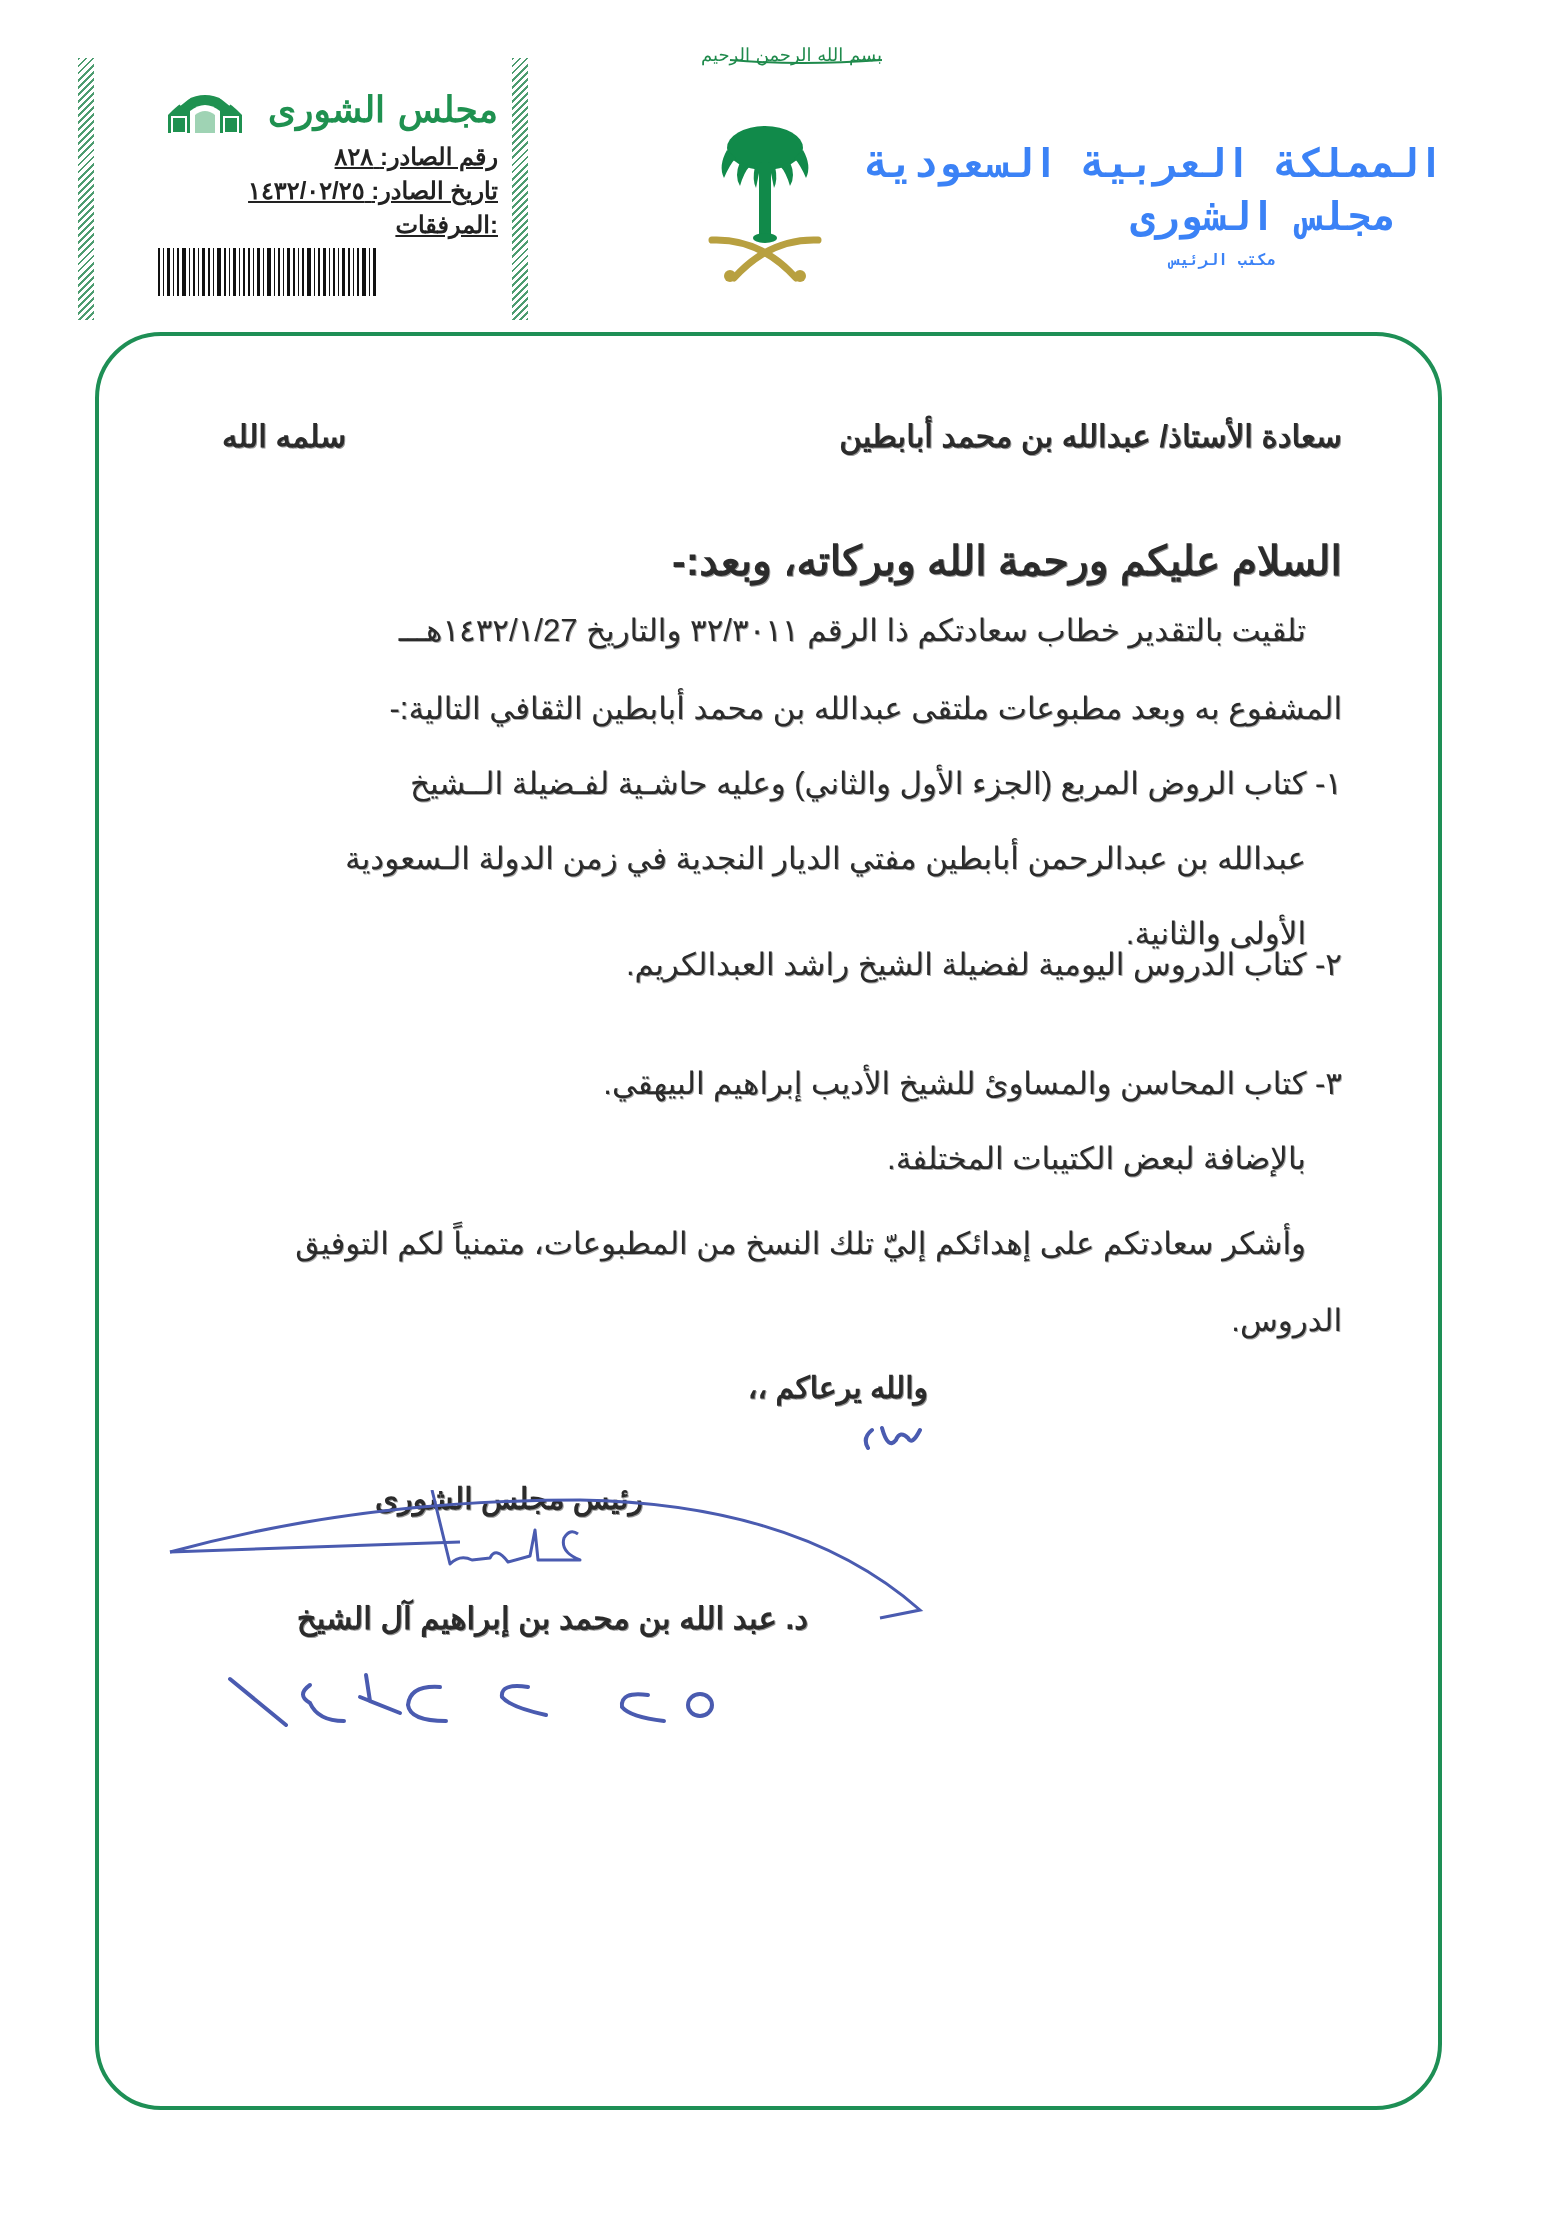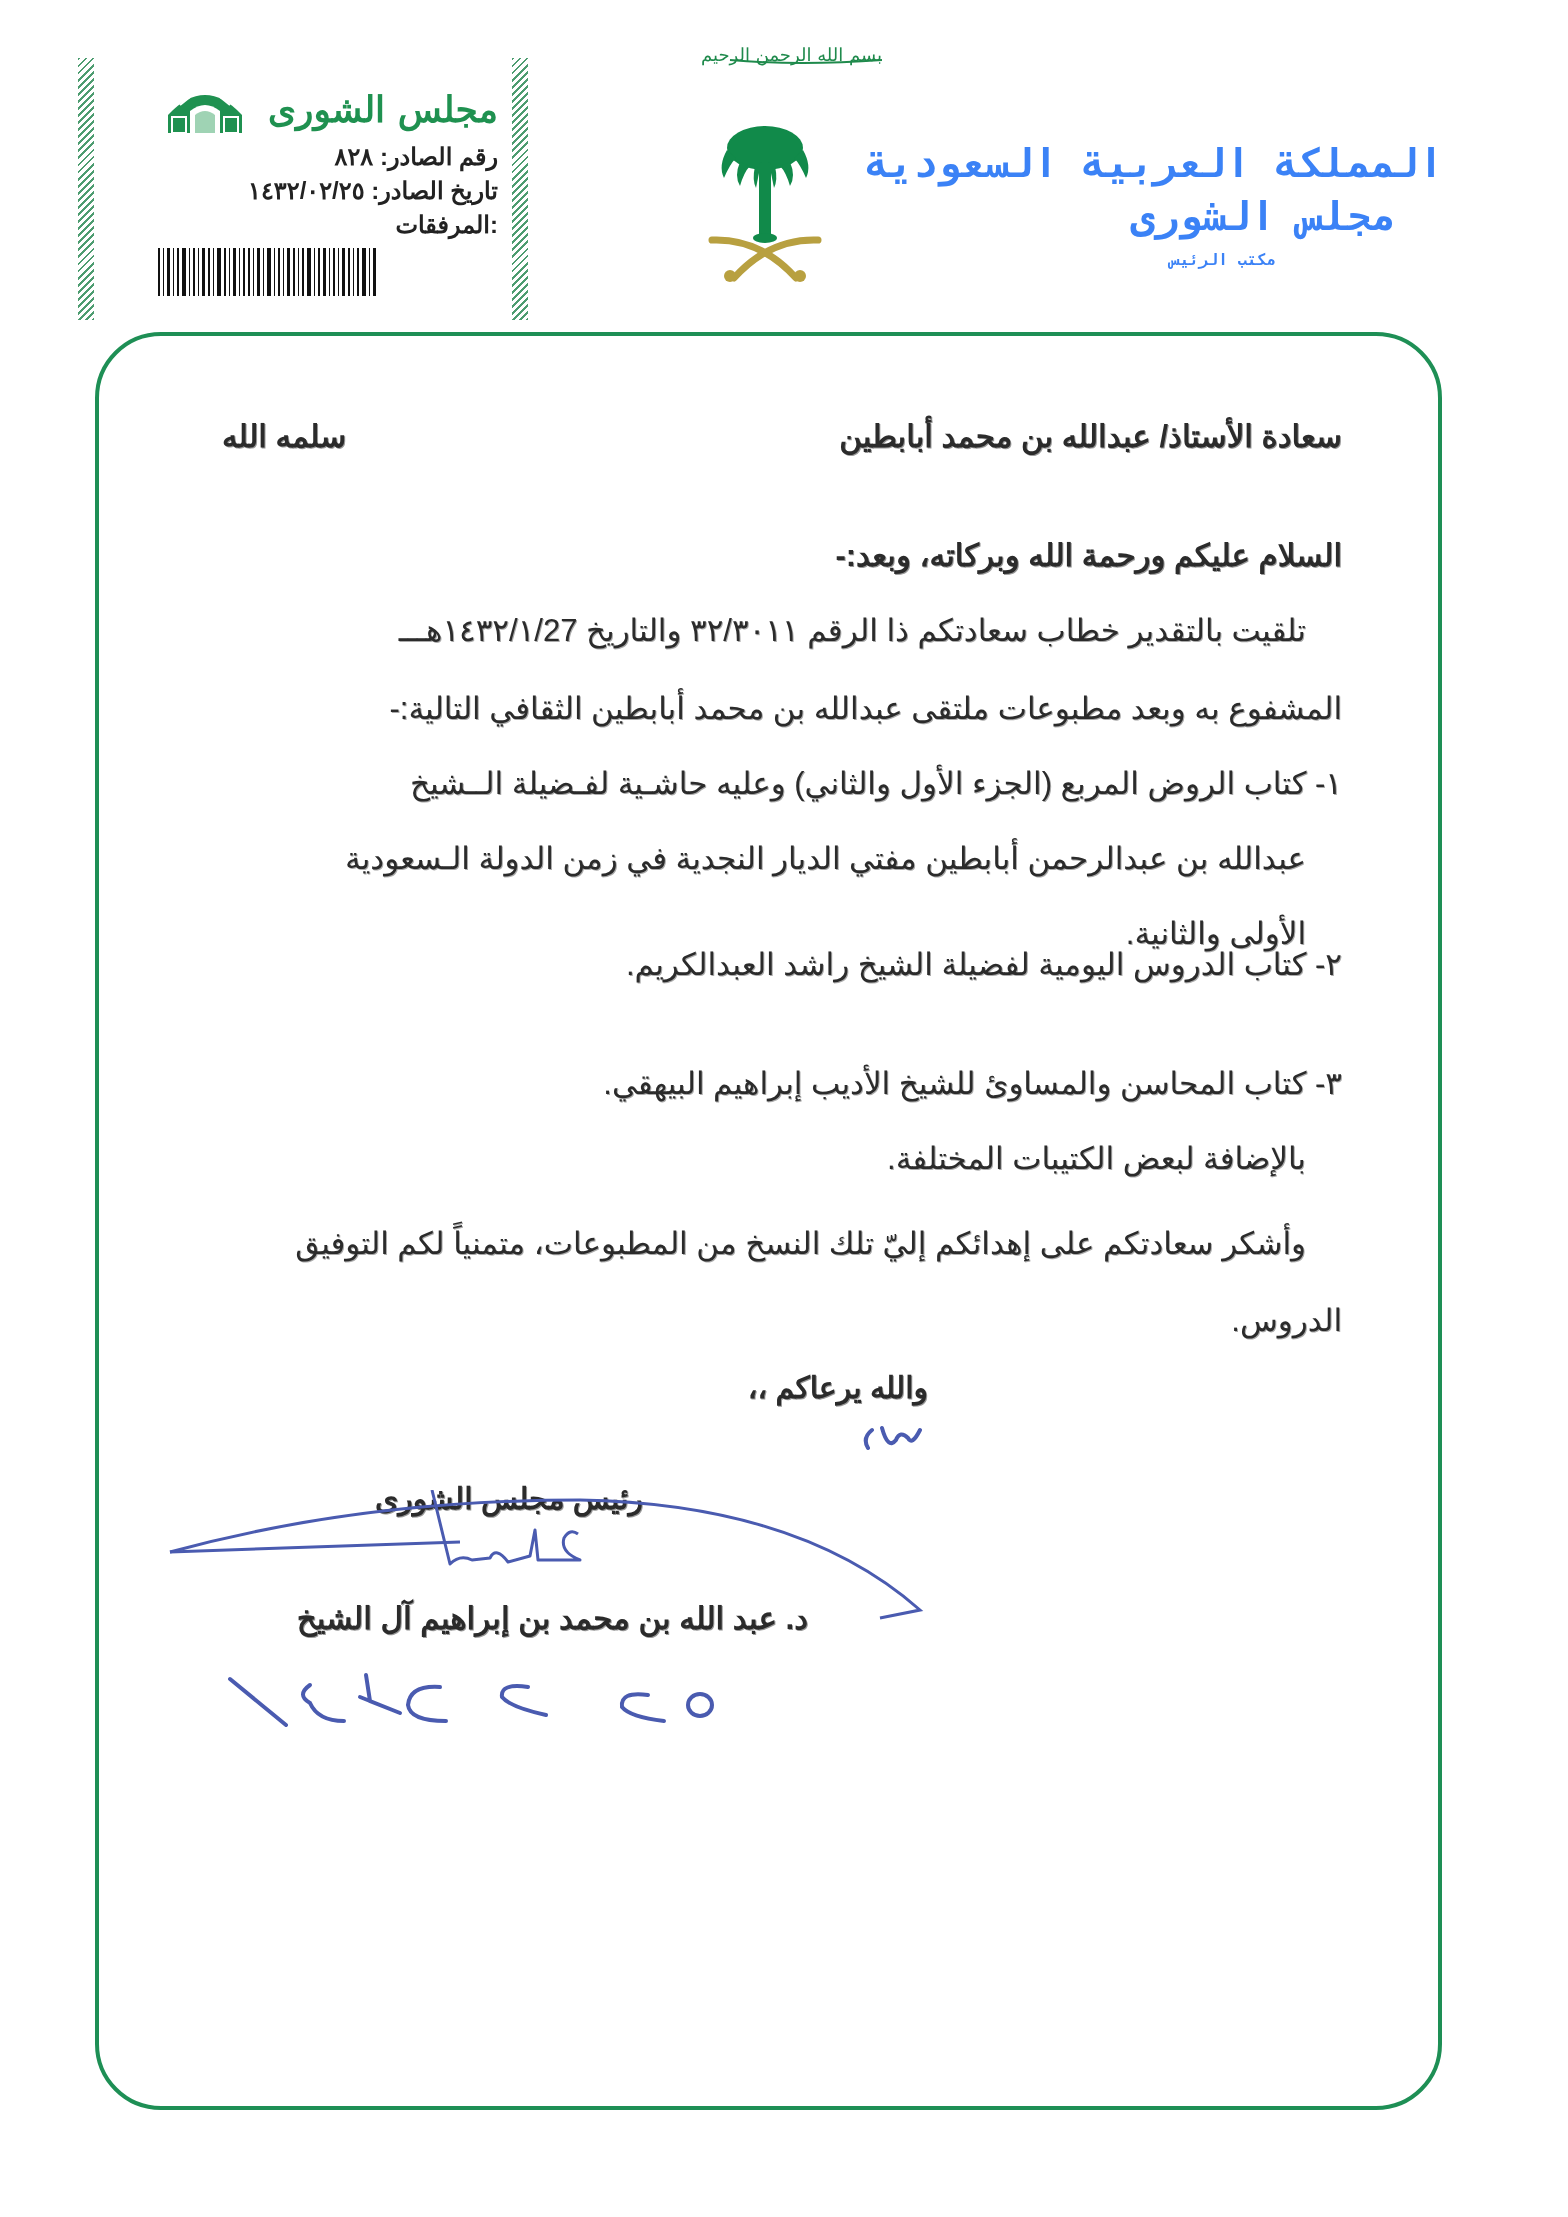--- a/index.html
+++ b/index.html
@@ -7,21 +7,21 @@
 
     
     .stamp { position: absolute; left: 78px; top: 58px; width: 450px; height: 262px; }
     .hatch { position: absolute; top: 0; width: 16px; height: 262px;
       background: repeating-linear-gradient(135deg, #2e8b57 0 2px, #ffffff 2px 5px); opacity: .85; }
     .hatch.left { left: 0; } .hatch.right { right: 0; }
     .stamp-inner { position: absolute; left: 30px; right: 30px; top: 20px; direction: rtl; text-align: right; }
     .stamp-title-row { display: flex; align-items: center; justify-content: flex-start; gap: 18px; height: 62px; }
     .stamp-title { font-family: "DejaVu Serif", serif; color: #1f9150; font-size: 36px; font-weight: bold; }
     .stamp-logo { width: 90px; height: 56px; }
-    .stamp-line { font-family: "Liberation Sans", sans-serif; font-weight: bold; font-size: 24px; color: #222; line-height: 34px; white-space: nowrap; }
+    .stamp-line { font-family: "Liberation Sans", sans-serif; font-weight: bold; font-size: 24px; color: #222; line-height: 34px; white-space: nowrap; text-decoration: underline; }
     .barcode { margin-top: 6px; height: 48px; width: 340px; display: flex; gap: 0; direction: ltr; margin-left: auto; }
     .barcode span { display: block; height: 48px; background: #111; margin-right: 3px; }
 
     
     .basmala { position: absolute; left: 650px; top: 42px; width: 240px; height: 40px; direction: rtl; }
     .basmala-text { font-family: "DejaVu Serif", serif; color: #1f8a4c; font-size: 18px; position: absolute; right: 8px; top: 2px; white-space: nowrap; }
     .emblem { position: absolute; left: 700px; top: 110px; width: 130px; height: 180px; }
 
     
     .letterhead { position: absolute; right: 125px; top: 140px; width: 360px; text-align: center; direction: rtl; color: #3b82f6; font-family: Liberation Mono, monospace; }
@@ -32,21 +32,21 @@
     
     .frame { position: absolute; left: 95px; top: 332px; width: 1347px; height: 1778px; border: 4px solid #1e8f55; border-radius: 66px; box-sizing: border-box; }
 
     
     .body-text { position: absolute; direction: rtl; font-family: "Liberation Sans", sans-serif; color: #2b2b2b; white-space: nowrap; }
     .bold { font-weight: bold; text-shadow: 1px 1px 0 #999; }
     .reg { font-size: 31px; text-shadow: 1px 1px 0 #aaa; }
 
     .recipient { right: 226px; top: 418px; font-size: 31px; }
     .salute-right { left: 222px; top: 418px; font-size: 31px; }
-    .greeting { right: 226px; top: 537px; font-size: 31px; }
+    .greeting { right: 226px; top: 537px; font-size: 41px; }
 
     .p1 { right: 262px; top: 612px; }
     .p1b { right: 226px; top: 690px; }
     .li1 { right: 226px; top: 765px; }
     .li1b { right: 262px; top: 840px; }
     .li1c { right: 262px; top: 915px; }
     .li2 { right: 226px; top: 946px; }
     .li3 { right: 226px; top: 1065px; }
     .extra { right: 262px; top: 1140px; }
     .p2 { right: 262px; top: 1225px; }

